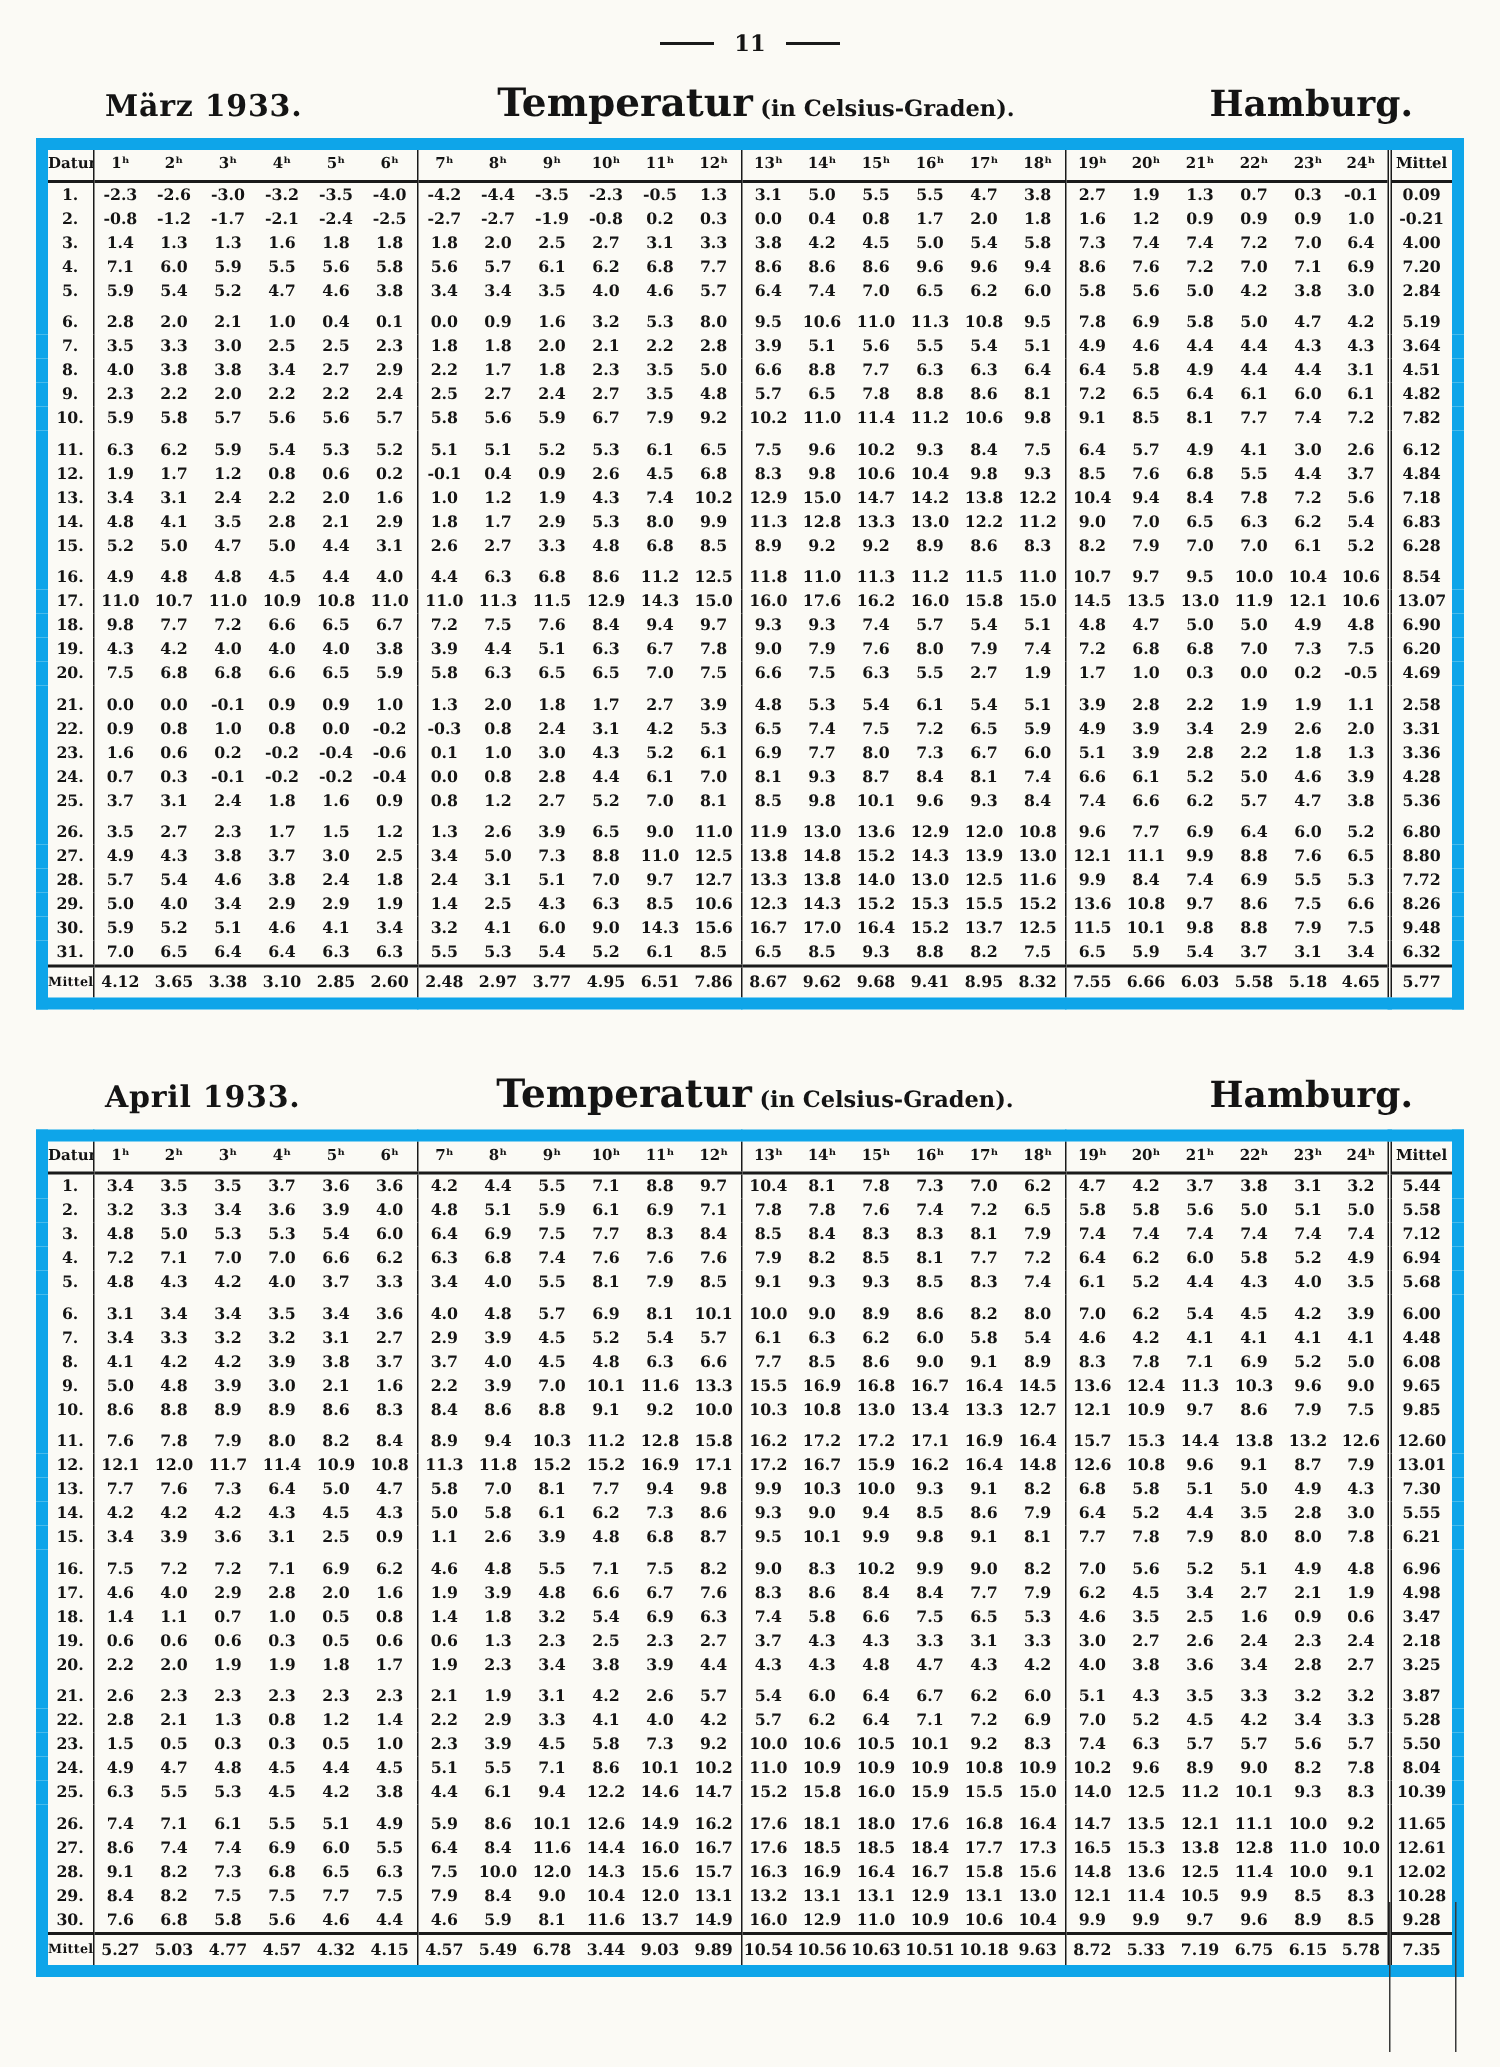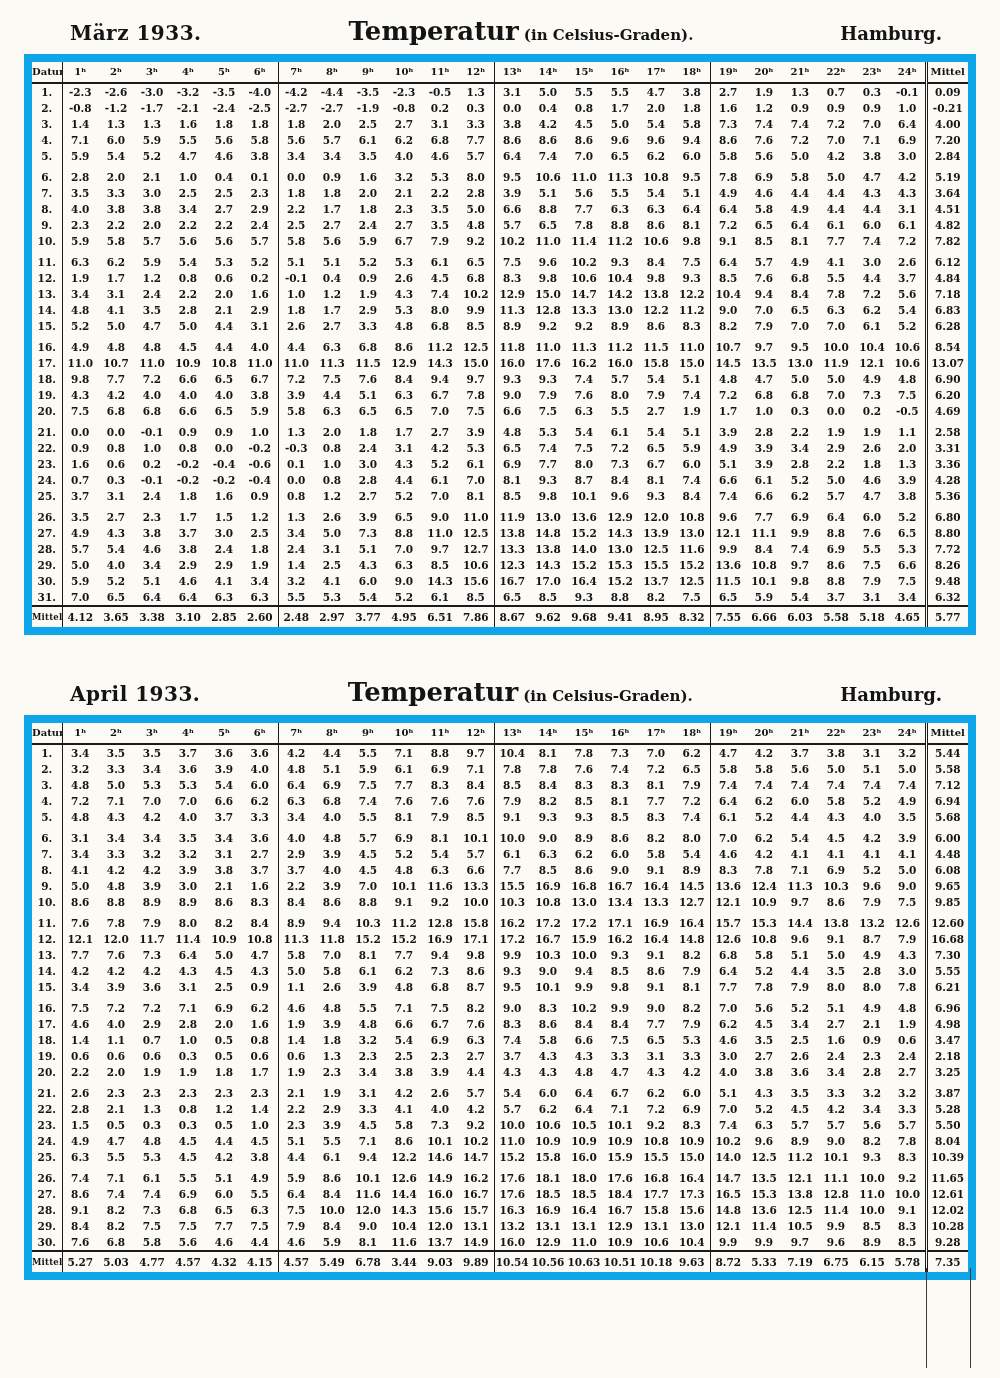--- a/index.html
+++ b/index.html
@@ -12,21 +12,21 @@
   .pageno-row .rule { display:inline-block; width:36px; border-top:2px solid #1a1a1a; vertical-align:middle; margin:0 14px 3px 14px; }
   .titlebar {
     display:flex; align-items:baseline; justify-content:space-between;
     padding:0 58px 0 70px; margin-top:16px;
   }
   .titlebar.second { margin-top:42px; }
   .month-label { font-size:20px; font-weight:bold; letter-spacing:0.5px; }
   .center-title { text-align:right; }
   .main-title { font-size:26px; font-weight:bold; }
   .sub-title { font-size:15px; font-weight:bold; }
-  .city-label { font-size:18px; font-weight:bold; }
+  .city-label { font-size:24px; font-weight:bold; }
 
   table.ttab {
     border-collapse:collapse; table-layout:fixed; width:944px;
     margin:8px auto 12px auto; border:8px solid #0ea5e9;
   }
   table.ttab th, table.ttab td {
     padding:0; margin:0; text-align:center; overflow:hidden; white-space:nowrap;
     font-size:10.5px; font-weight:bold; line-height:16px; height:16px;
   }
   table.ttab th { height:20px; line-height:20px; border-bottom:2px solid #1a1a1a; font-size:10px; }
@@ -36,20 +36,23 @@
   tr.mrow td { border-top:2px solid #1a1a1a; height:20px; line-height:20px; }
   tr.mrow td:first-child { font-size:8.5px; letter-spacing:0.2px; }
 
   .artifact { position:absolute; width:1px; background:#3a3a3a; }
 </style>
 </head>
 <body>
 
 <div class="page">
 
+  <div class="pageno-row">
+    <span class="rule"></span><span>11</span><span class="rule"></span>
+  </div>
 
   <section>
     <div class="titlebar">
       <span class="month-label">März 1933.</span>
       <span class="center-title">
         <span class="main-title">Temperatur</span>
         <span class="sub-title">(in Celsius-Graden).</span>
       </span>
       <span class="city-label">Hamburg.</span>
     </div>
@@ -1409,21 +1412,21 @@
             <td>15.9</td>
             <td>16.2</td>
             <td>16.4</td>
             <td class="sep">14.8</td>
             <td>12.6</td>
             <td>10.8</td>
             <td>9.6</td>
             <td>9.1</td>
             <td>8.7</td>
             <td>7.9</td>
-            <td class="mittel">16.68</td>
+            <td class="mittel">13.01</td>
           </tr>
           <tr>
             <td class="sep">13.</td>
             <td>7.7</td>
             <td>7.6</td>
             <td>7.3</td>
             <td>6.4</td>
             <td>5.0</td>
             <td class="sep">4.7</td>
             <td>5.8</td>

